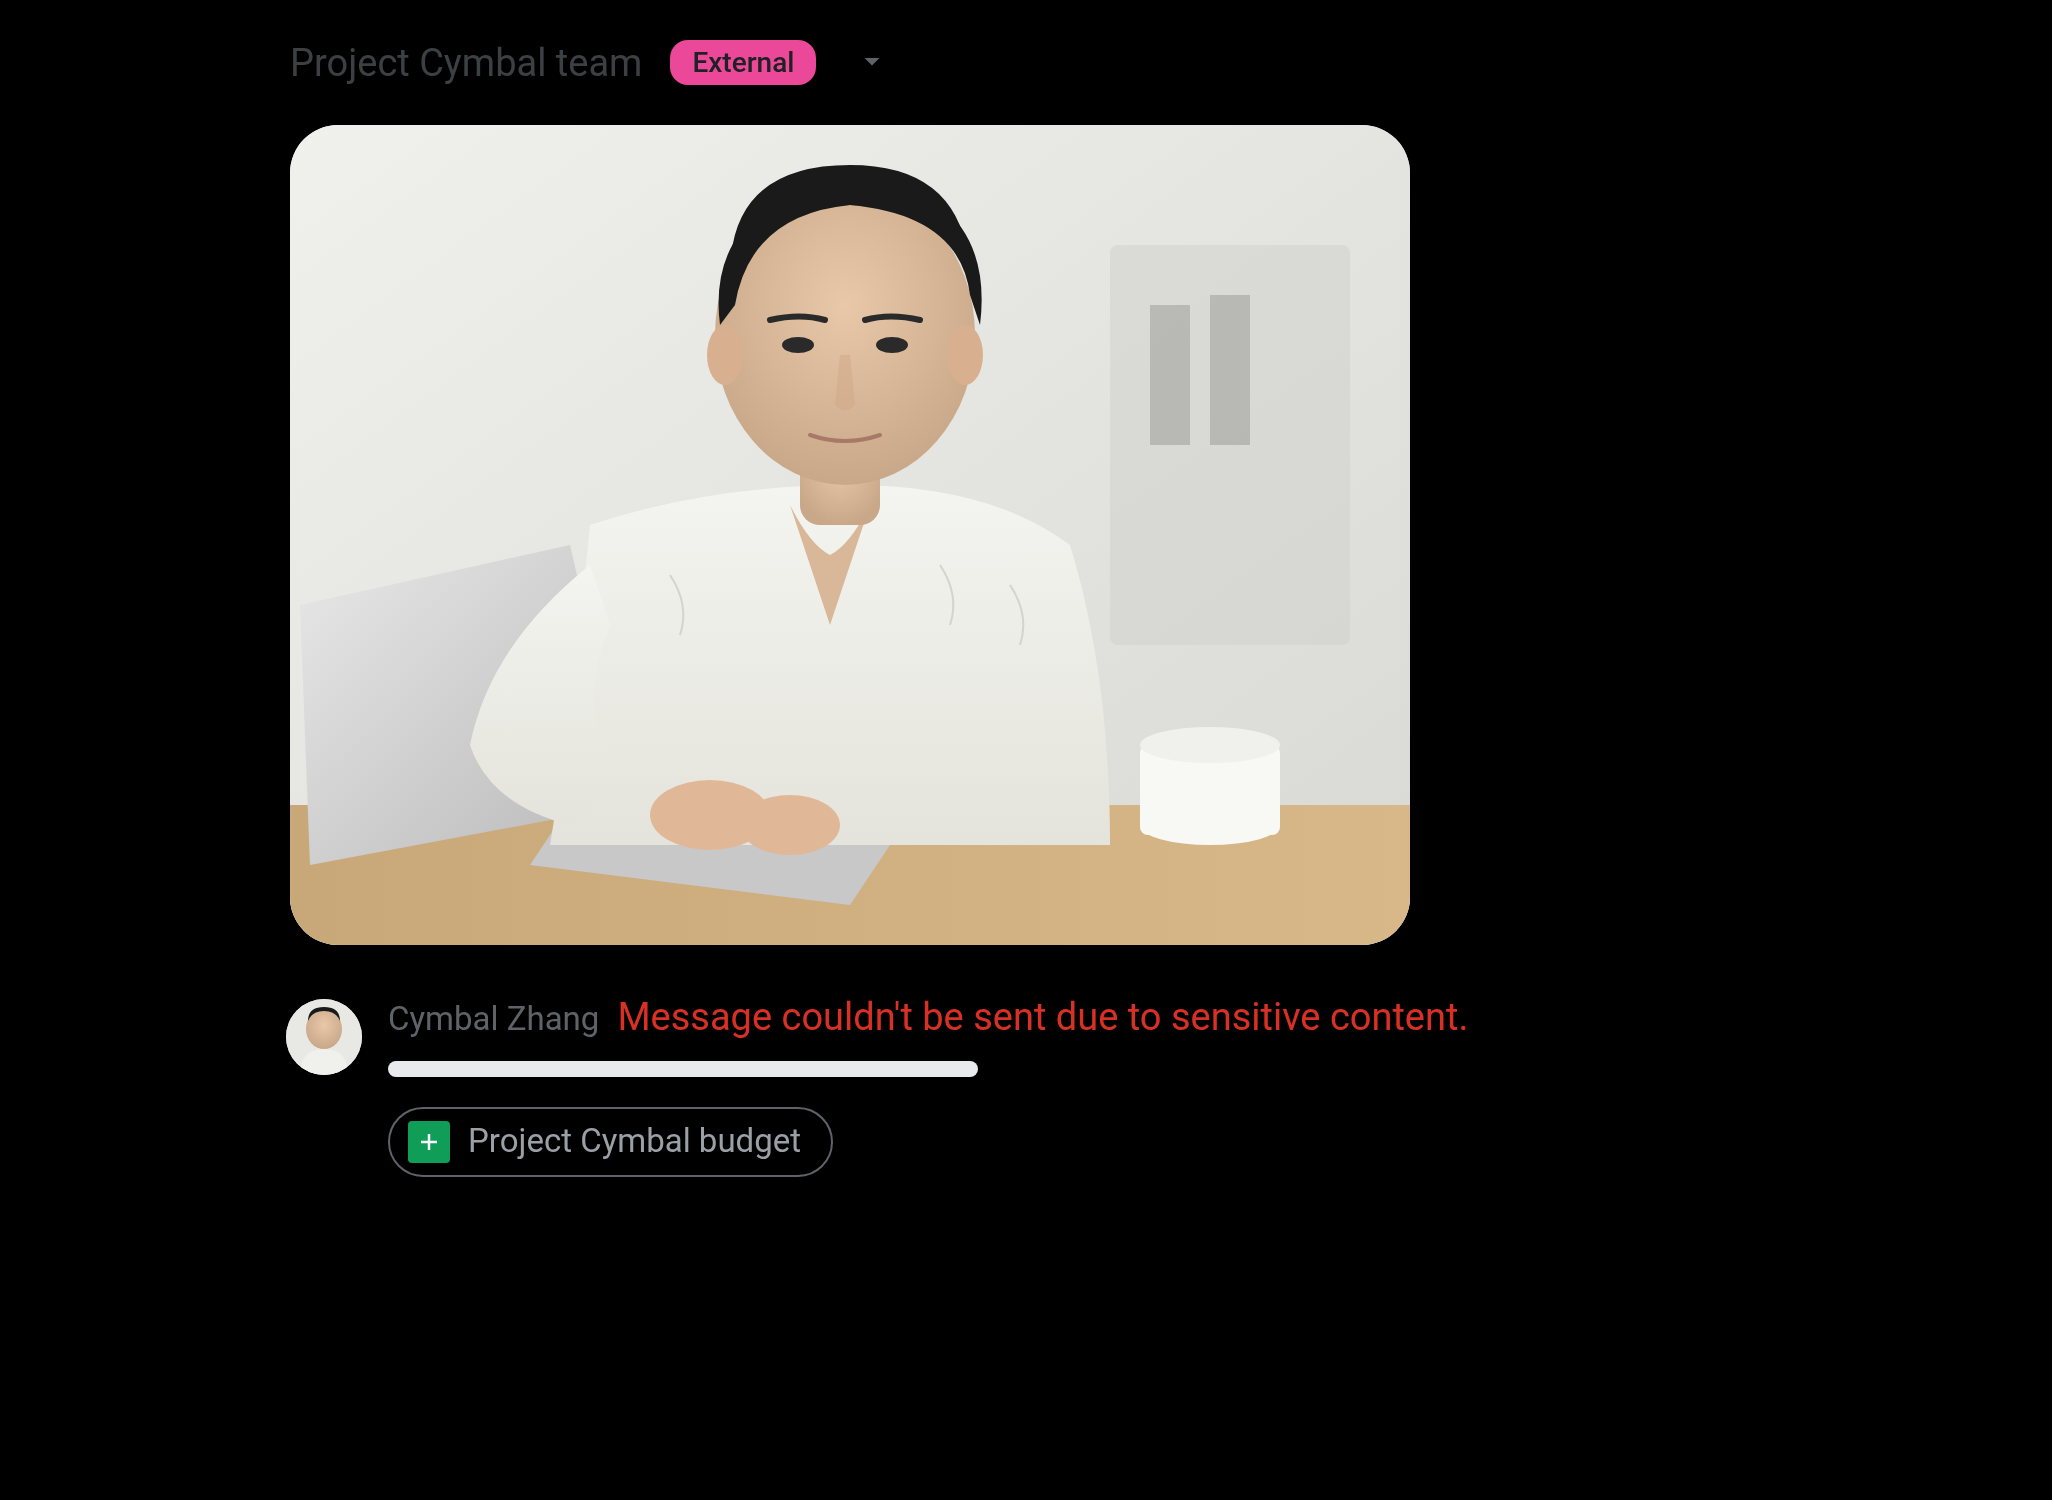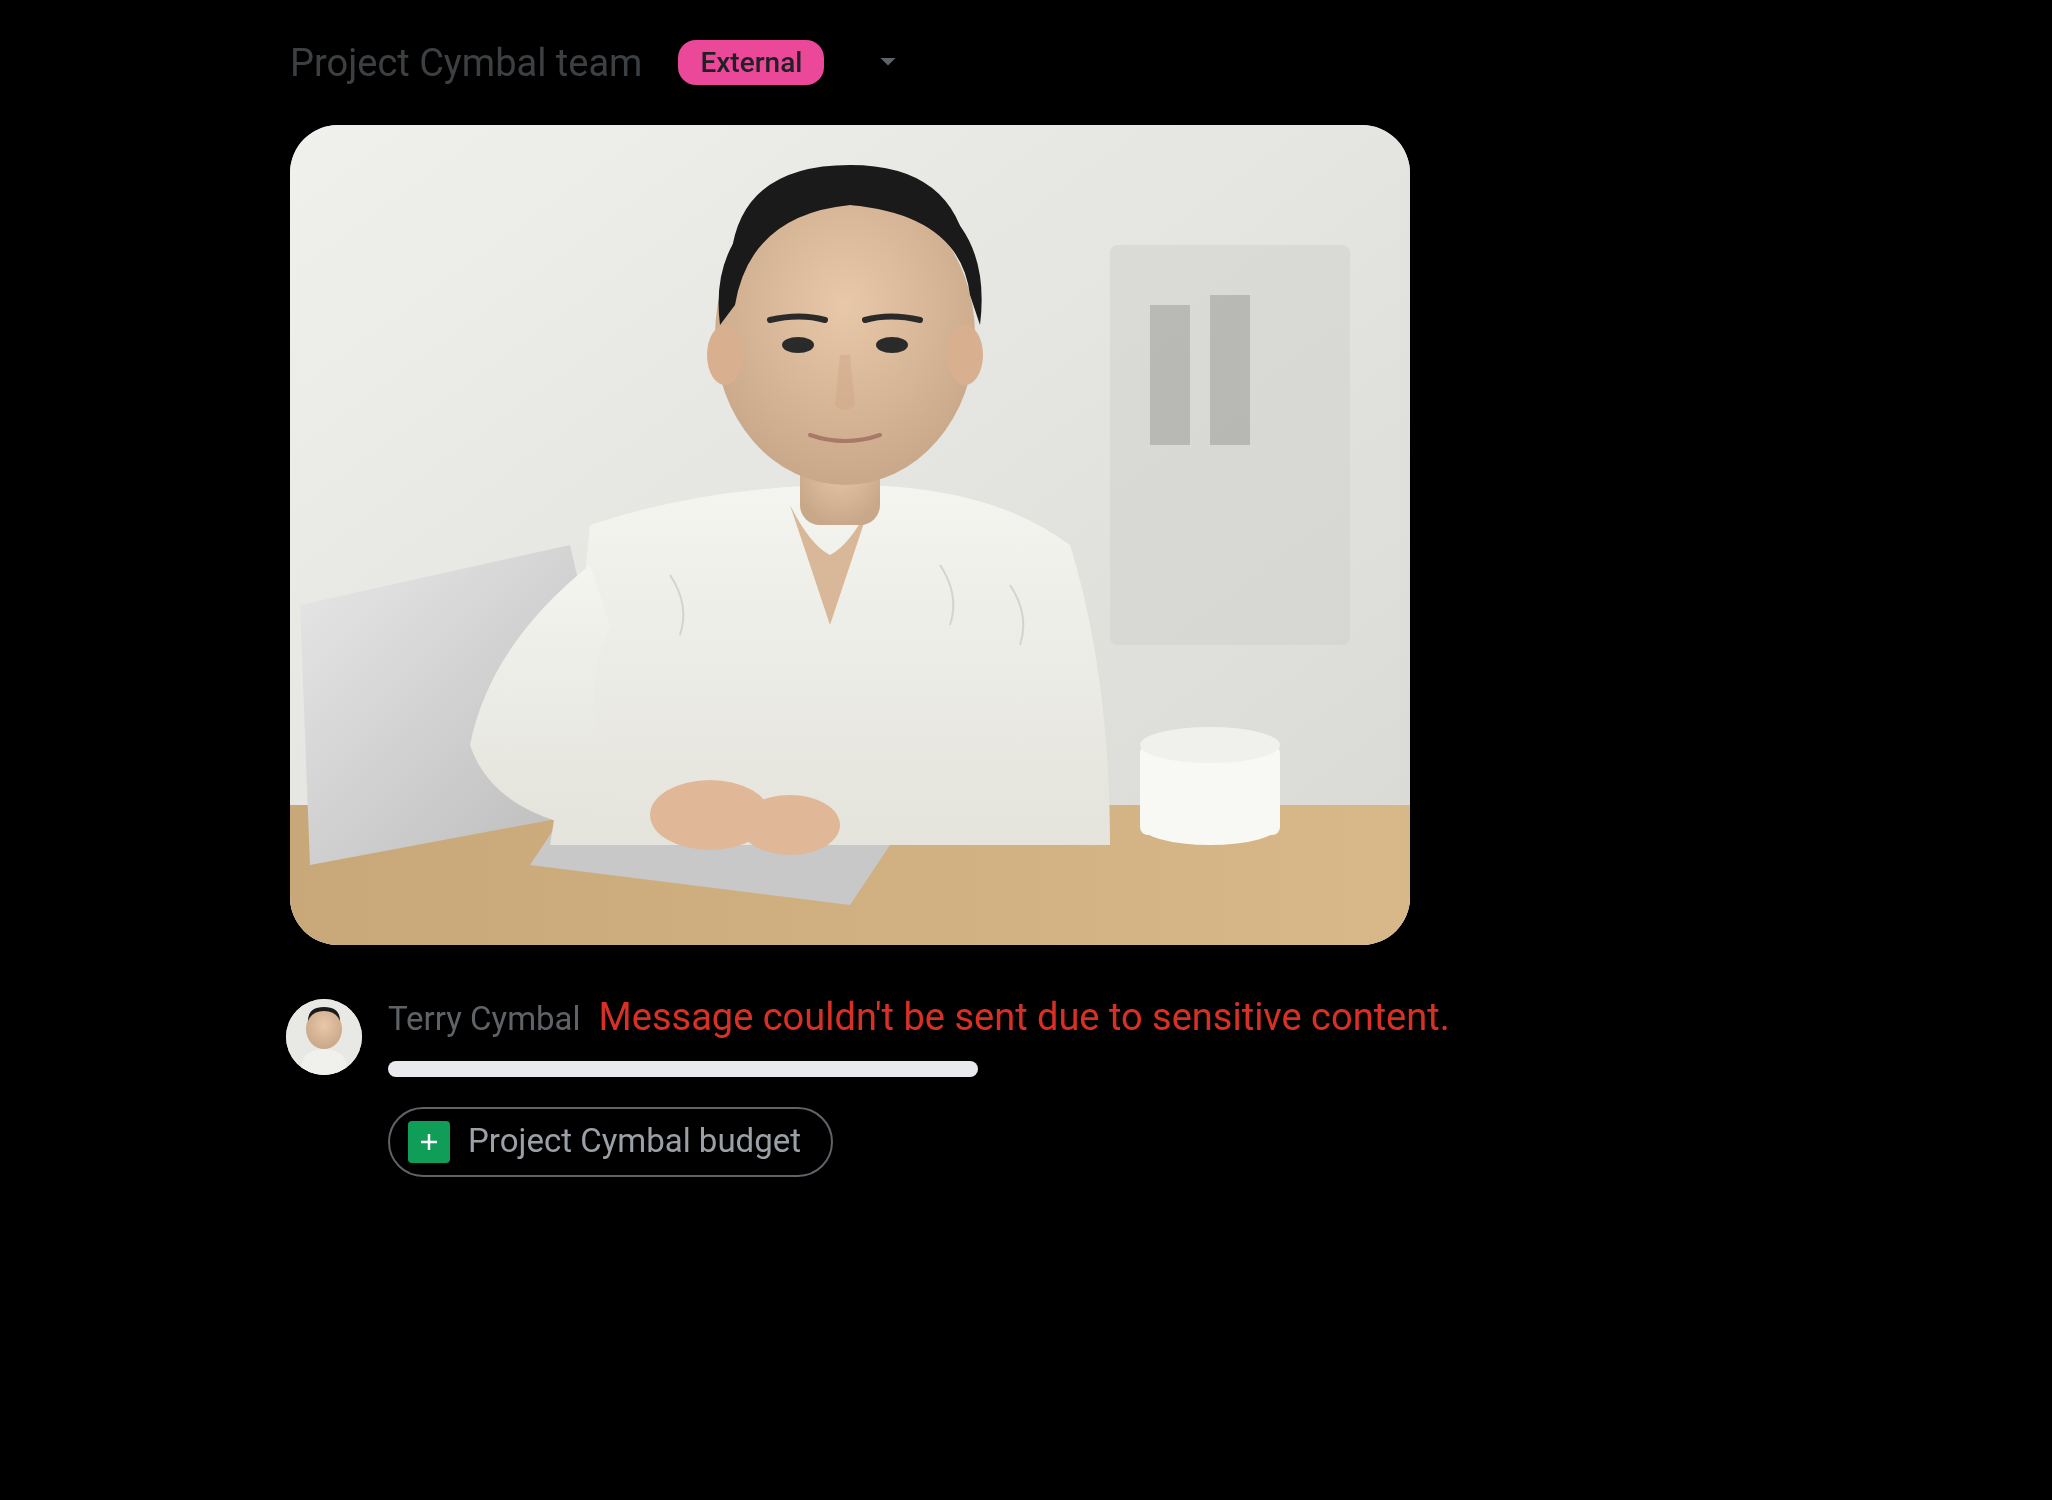--- a/index.html
+++ b/index.html
@@ -19,21 +19,21 @@
     .container {
       position: absolute;
       left: 290px;
       top: 40px;
       width: 1180px;
     }
     
     .header-row {
       display: flex;
       align-items: center;
-      gap: 36px;
+      gap: 28px;
       margin-bottom: 40px;
     }
     
     .space-title {
       font-size: 38px;
       color: #3c4043;
       font-weight: 400;
     }
     
     .external-badge {
@@ -255,21 +255,21 @@
           </radialGradient>
         </defs>
         <rect width="76" height="76" fill="#e8e8e4"></rect>
         <ellipse cx="38" cy="30" rx="18" ry="20" fill="url(#aface)"></ellipse>
         <path d="M 22 22 Q 22 8 38 8 Q 54 8 54 22 Q 50 12 38 12 Q 26 12 22 22 Z" fill="#1a1a1a"></path>
         <path d="M 14 76 Q 14 50 38 50 Q 62 50 62 76 Z" fill="#f0f0ec"></path>
       </svg>
     </div>
     <div class="message-content">
       <div class="message-header">
-        <span class="sender-name">Terry Cymbal</span>
+        <span class="sender-name">Cymbal Zhang</span>
         <span class="error-text">Message couldn't be sent due to sensitive content.</span>
       </div>
       <div class="redacted-bar"></div>
       <div class="file-chip">
         <span class="sheets-icon">
           <svg viewBox="0 0 24 24">
             <rect x="3" y="3" width="18" height="18" fill="none"></rect>
             <line x1="4" y1="12" x2="20" y2="12" stroke="#fff" stroke-width="2.5"></line>
             <line x1="12" y1="4" x2="12" y2="20" stroke="#fff" stroke-width="2.5"></line>
           </svg>

